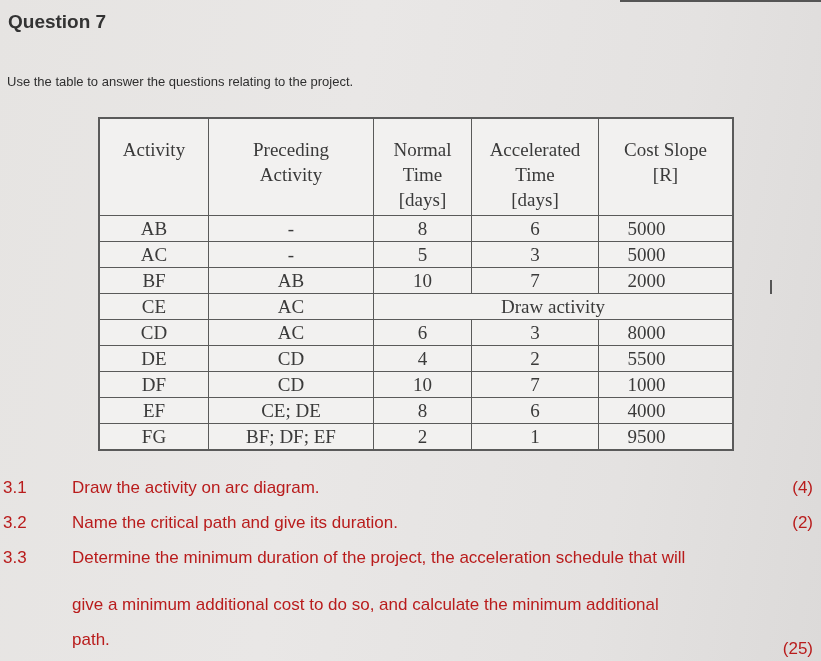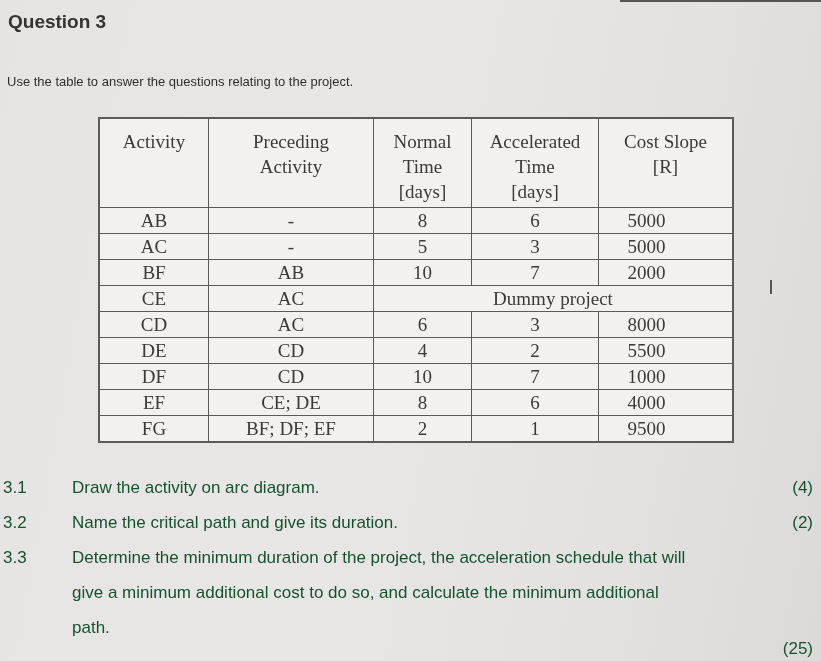--- a/index.html
+++ b/index.html
@@ -20,39 +20,39 @@
     position: absolute; left: 98px; top: 117px;
     border-collapse: collapse;
     font-family: "Liberation Serif", serif; font-size: 19px; color: #3a3a3a;
     background: #f2f1f0;
     border: 2px solid #5a5a5a;
   }
   table.proj td, table.proj th {
     border: 1.5px solid #5a5a5a; text-align: center; padding: 0; font-weight: normal;
     line-height: 25px;
   }
-  table.proj th { vertical-align: top; padding-top: 10px; height: 78px; }
+  table.proj th { vertical-align: top; padding-top: 18px; height: 78px; }
   table.proj td { height: 25px; }
   .c1 { width: 108px; } .c2 { width: 164px; } .c3 { width: 97px; } .c4 { width: 126px; } .c5 { width: 133px; }
   .slope { text-align: right; padding-right: 38px !important; }
-  .questions { position: absolute; left: 0; top: 478px; width: 821px; font-size: 17px; color: #14532d; }
+  .questions { position: absolute; left: 0; top: 478px; width: 821px; font-size: 17px; color: #b91c1c; }
   .q { position: relative; height: 35px; }
   .q .num { position: absolute; left: 3px; top: 0; }
   .q .text { position: absolute; left: 72px; top: 0; }
   .q .marks { position: absolute; right: 8px; top: 0; }
   .cont { position: relative; height: 35px; }
-  .cont .text { position: absolute; left: 72px; top: 0; }
+  .cont .text { position: absolute; left: 72px; top: 12px; }
   .cont .marks { position: absolute; right: 8px; top: 0; margin-top: 21px; }
   .cursor-mark { position: absolute; left: 770px; top: 280px; width: 2px; height: 14px; background: #555; }
 </style>
 </head>
 <body>
 
 <div class="topline"></div>
-<div class="title">Question 3</div>
+<div class="title">Question 7</div>
 <div class="intro">Use the table to answer the questions relating to the project.</div>
 
 <table class="proj">
   <thead>
     <tr>
       <th class="c1"><span>Activity</span></th>
       <th class="c2"><span>Preceding<br>Activity</span></th>
       <th class="c3"><span>Normal<br>Time<br>[days]</span></th>
       <th class="c4"><span>Accelerated<br>Time<br>[days]</span></th>
       <th class="c5"><span>Cost Slope<br>[R]</span></th>
@@ -76,21 +76,21 @@
     <tr>
       <td>BF</td>
       <td>AB</td>
       <td>10</td>
       <td>7</td>
       <td class="slope">2000</td>
     </tr>
     <tr>
       <td>CE</td>
       <td>AC</td>
-      <td colspan="3">Dummy project</td>
+      <td colspan="3">Draw activity</td>
     </tr>
     <tr>
       <td>CD</td>
       <td>AC</td>
       <td>6</td>
       <td>3</td>
       <td class="slope">8000</td>
     </tr>
     <tr>
       <td>DE</td>

